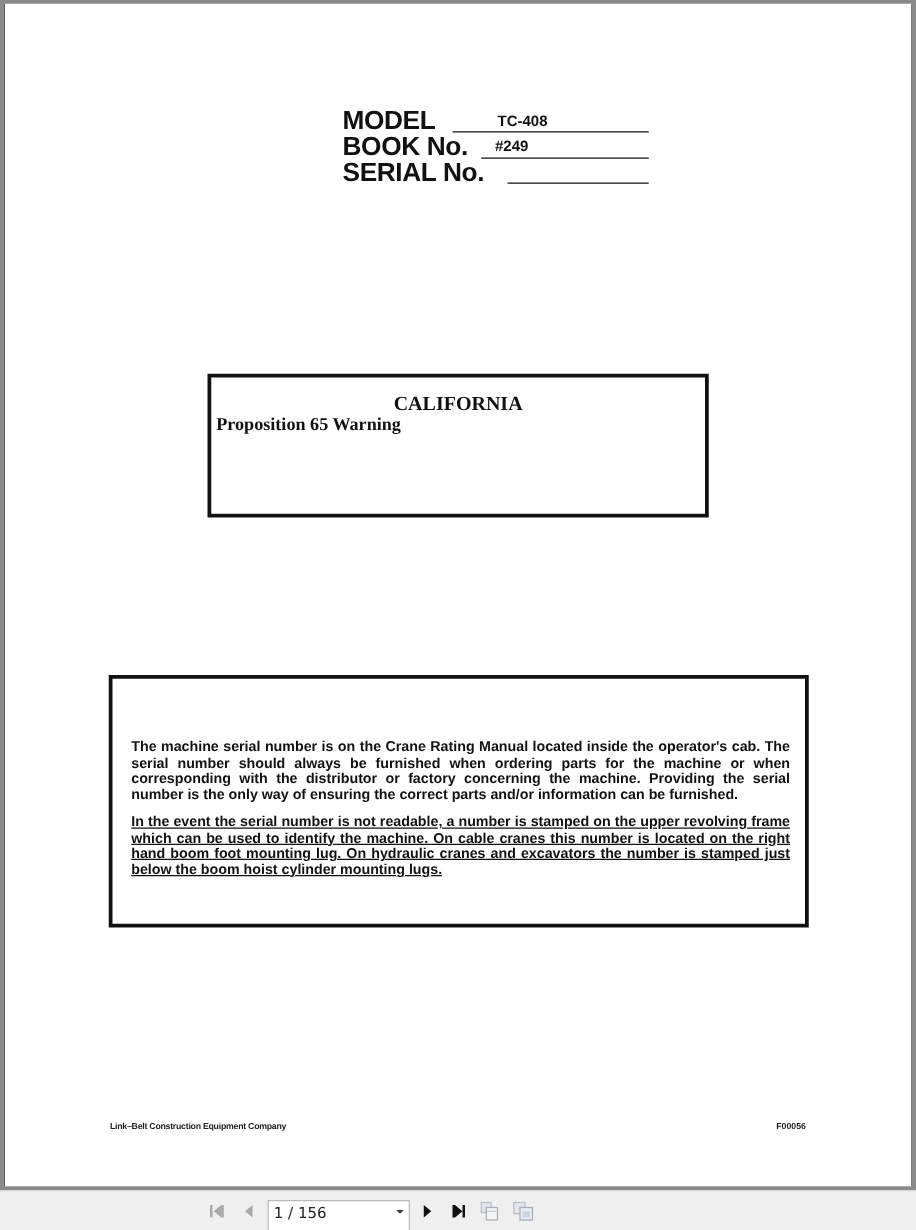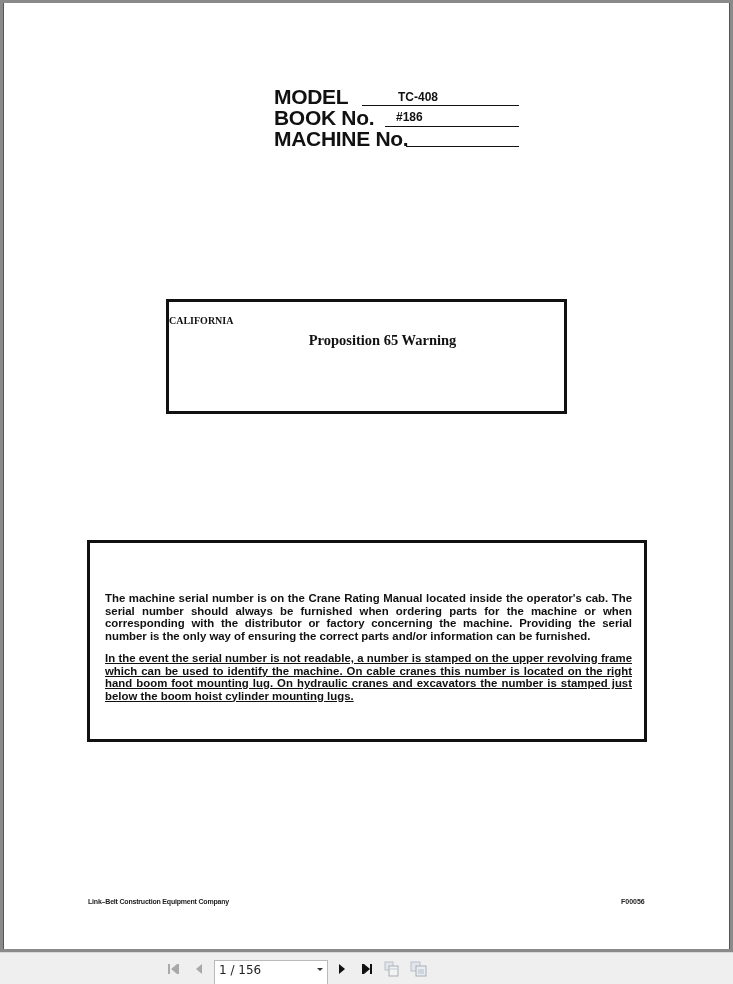--- a/index.html
+++ b/index.html
@@ -27,22 +27,22 @@
   .hdr-label { position:absolute; left:0; top:0; font-size:21px; line-height:21px; letter-spacing:-0.3px; white-space:nowrap; }
   .hdr-line { position:absolute; height:0; border-bottom:1.3px solid #111; }
   .hdr-value { position:absolute; font-size:12px; line-height:15px; white-space:nowrap; }
 
   
   .prop65 {
     position:absolute; left:165px; top:299px; width:401px; height:115px;
     border:3px solid #111; box-sizing:border-box; background:#fff;
     font-family:"Liberation Serif", serif; font-weight:bold; color:#111;
   }
-  .prop65-state { position:absolute; left:0; width:100%; top:13px; text-align:left; font-size:10px; }
-  .prop65-title { position:absolute; left:16px; width:100%; top:30px; text-align:center; font-size:14.5px; }
+  .prop65-state { position:absolute; left:0; width:100%; top:13px; text-align:center; font-size:16px; }
+  .prop65-title { position:absolute; left:4px; width:100%; top:30px; font-size:14.5px; }
   .prop65-body { position:absolute; left:35px; top:51px; width:345px; font-size:11.2px; line-height:13.6px; }
 
   
   .msn {
     position:absolute; left:86px; top:540px; width:560px; height:202px;
     border:3px solid #111; box-sizing:border-box; background:#fff; color:#111;
     font-family:"Liberation Sans", sans-serif; font-weight:bold;
   }
   .msn-title { position:absolute; left:15px; top:21px; font-size:20.5px; letter-spacing:-0.2px; white-space:nowrap; }
   .msn-p { position:absolute; left:15px; width:527px; font-size:11.4px; line-height:12.5px; text-align:justify; }
@@ -73,24 +73,24 @@
 
       <div class="hdr">
         <div class="hdr-row">
           <span class="hdr-label">MODEL</span>
           <span class="hdr-line" style="left:88px; width:157px; top:19px;"></span>
           <span class="hdr-value" style="left:124px; top:4px;">TC-408</span>
         </div>
         <div class="hdr-row">
           <span class="hdr-label">BOOK No.</span>
           <span class="hdr-line" style="left:111px; width:134px; top:19px;"></span>
-          <span class="hdr-value" style="left:122px; top:3px;">#186</span>
+          <span class="hdr-value" style="left:122px; top:3px;">#249</span>
         </div>
         <div class="hdr-row">
-          <span class="hdr-label">MACHINE No.</span>
+          <span class="hdr-label">SERIAL No.</span>
           <span class="hdr-line" style="left:132px; width:113px; top:18px;"></span>
           <span class="hdr-value" style="left:140px; top:3px;"></span>
         </div>
       </div>
 
       <div class="prop65">
         <div class="prop65-state">CALIFORNIA</div>
         <div class="prop65-title">Proposition 65 Warning</div>
       </div>
 

